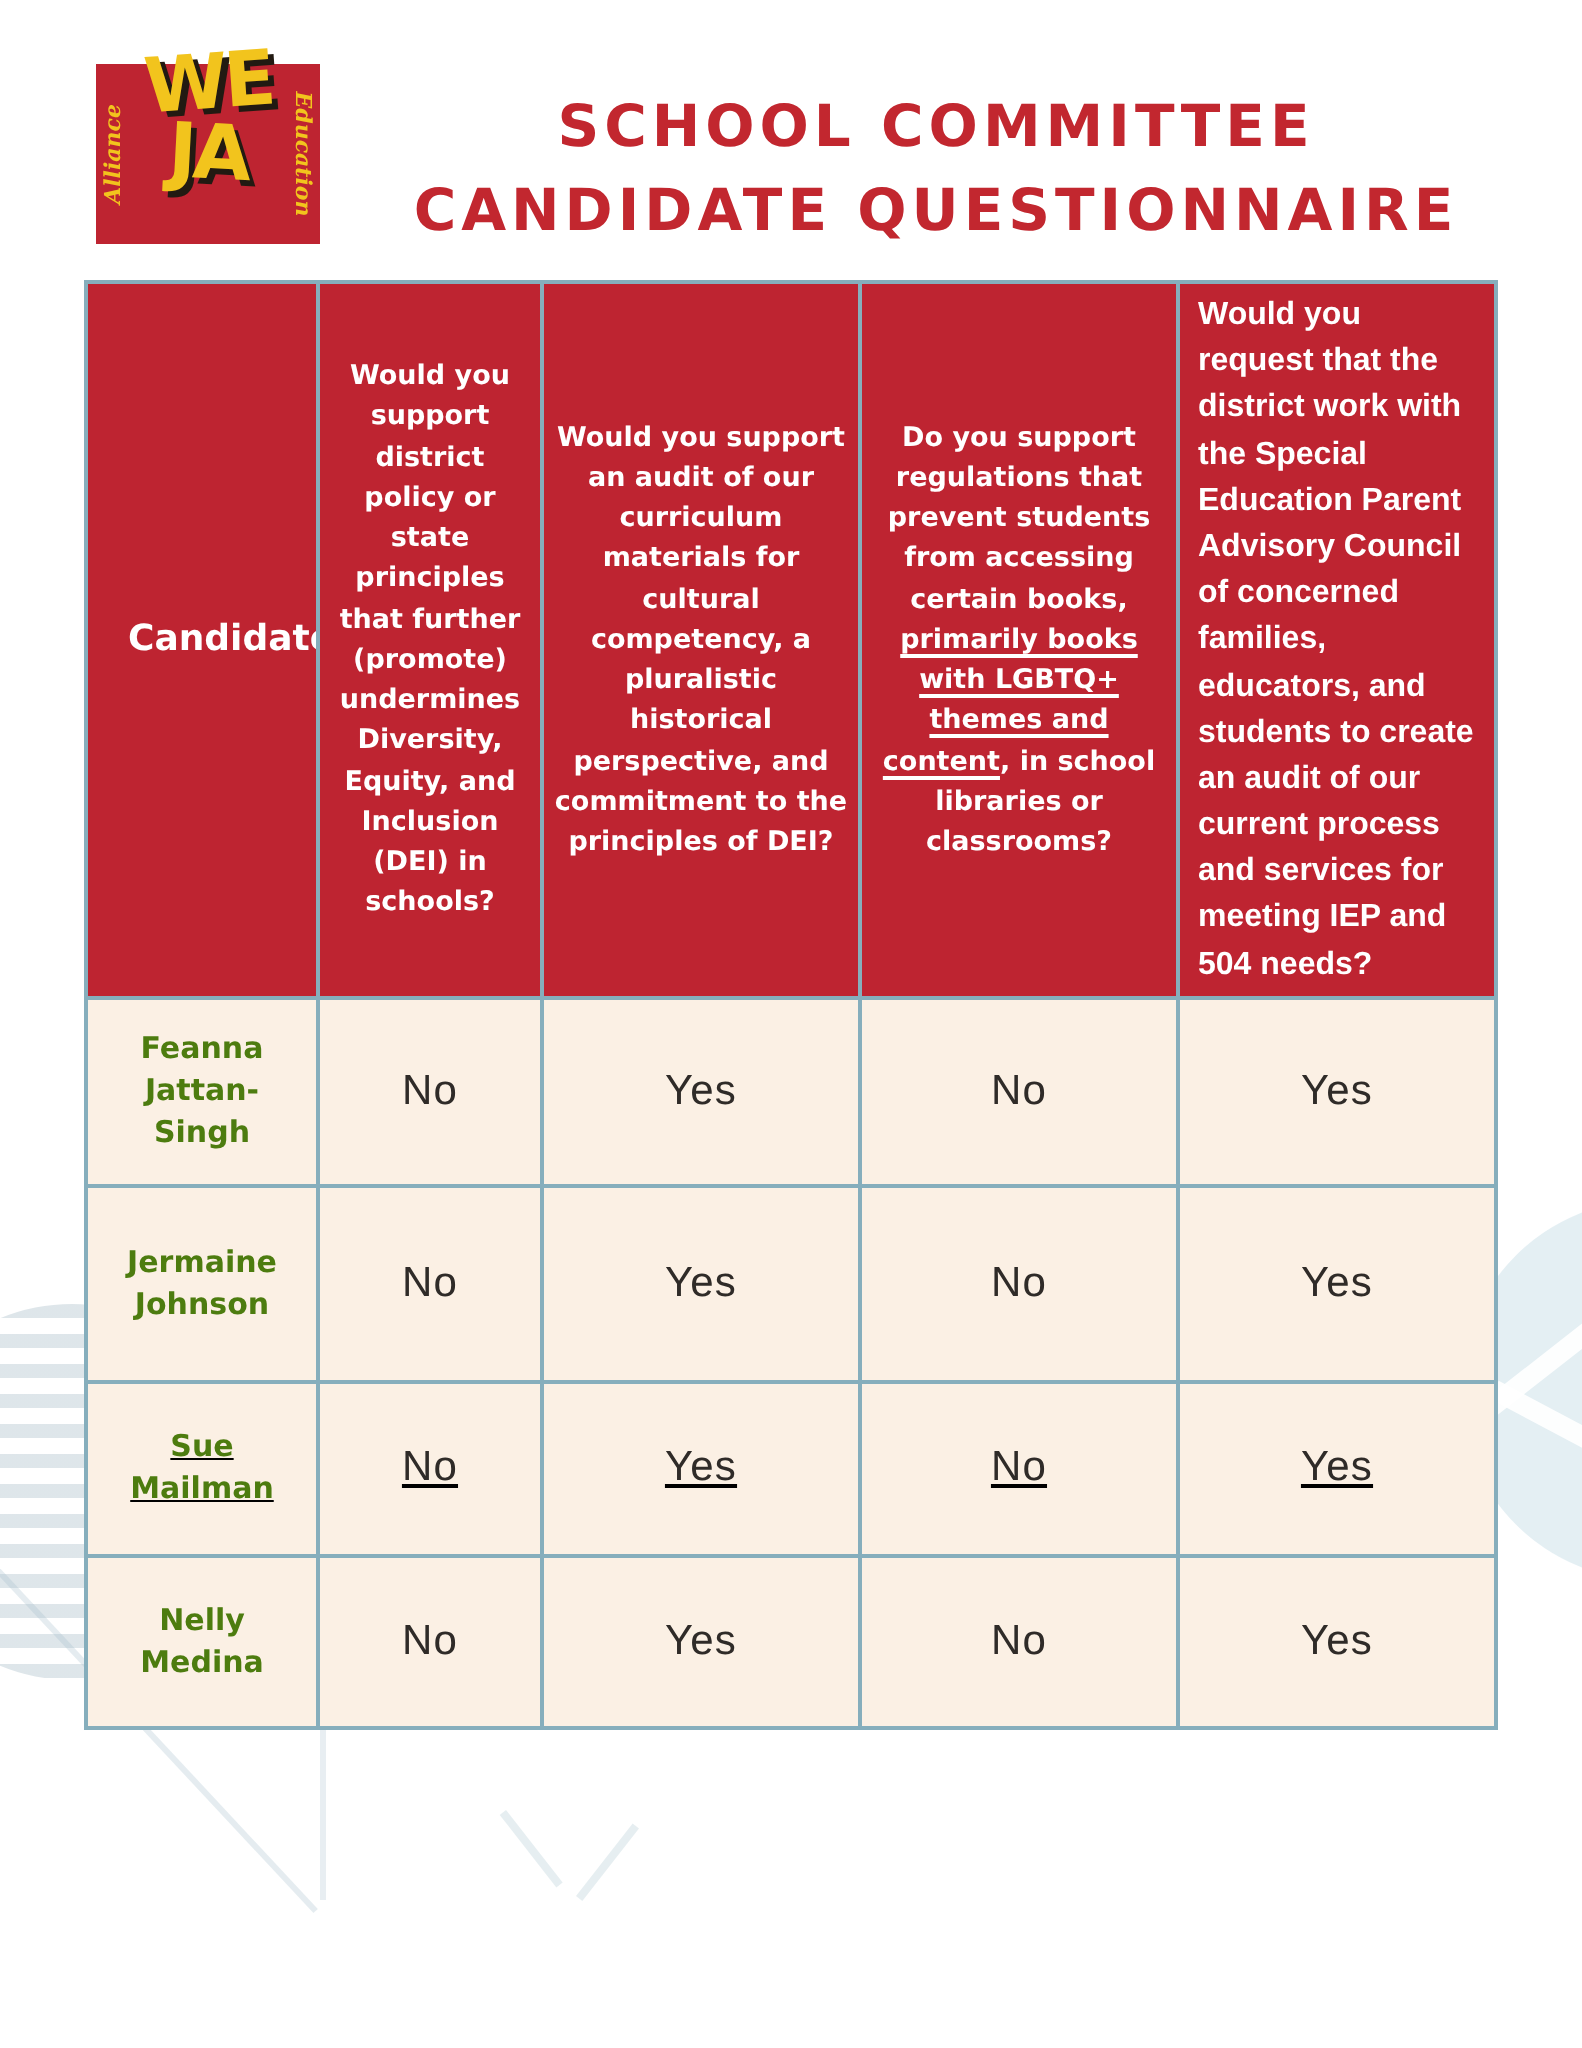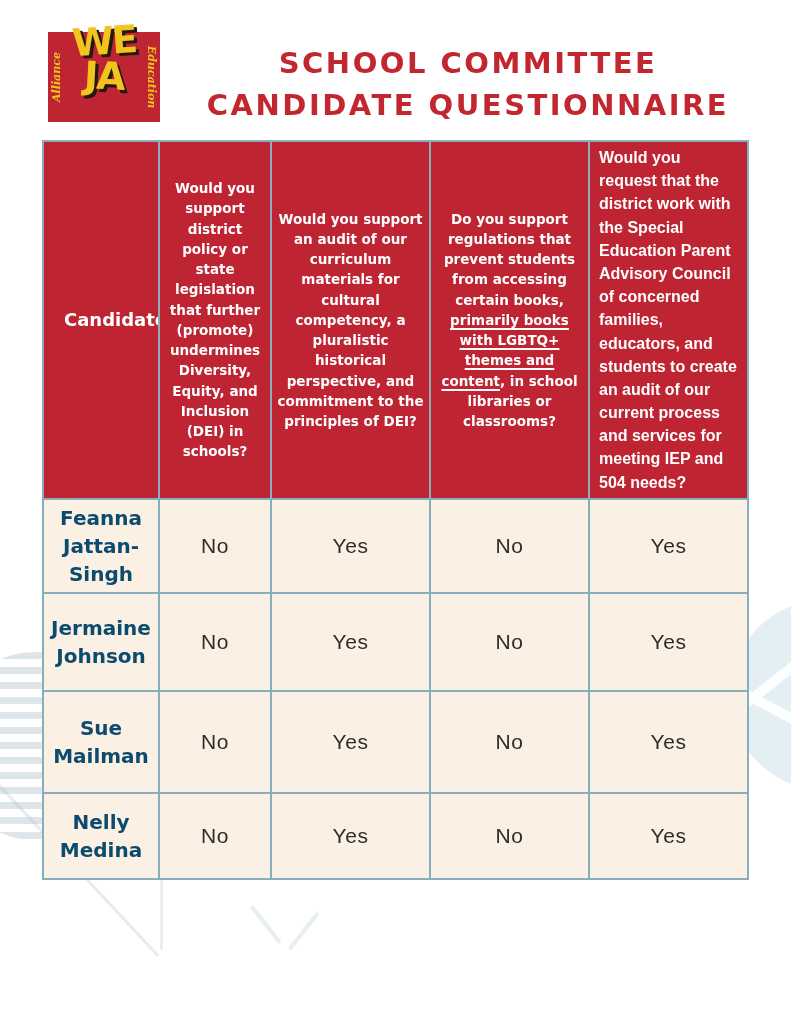--- a/index.html
+++ b/index.html
@@ -93,23 +93,23 @@
   th.cand-h{font-size:18px;text-align:center;padding:20px;}
   th.q{font-size:13.5px;line-height:1.5;text-align:center;padding:4px 5px;}
   th.q-left{
     font-family:"Liberation Sans",sans-serif;font-size:16px;
     line-height:1.45;text-align:left;padding:4px 9px;
   }
   th .underline{
     text-decoration:underline;text-decoration-thickness:2px;
     text-underline-offset:3px;
   }
-  tr.r1{height:94px;} tr.r2{height:98px;padding-left:48px;} tr.r3{height:102px;} tr.r4{height:86px;}
+  tr.r1{height:94px;} tr.r2{height:98px;padding-left:48px;} tr.r3{height:87px;text-decoration:underline;} tr.r4{height:86px;}
   td.name{
-    color:#0c4a6e;font-weight:bold;font-size:20px;line-height:1.4;
+    color:#4d7c0f;font-weight:bold;font-size:15px;line-height:1.4;
     text-align:center;padding:2px 6px;margin-left:12px;
   }
   td.ans{
     font-family:"Liberation Sans",sans-serif;font-weight:400;
     color:#2F2B28;font-size:21px;letter-spacing:0.6px;text-align:center;border-radius:26px;
   }
 </style>
 </head>
 <body>
 
@@ -144,21 +144,21 @@
     <colgroup>
       <col style="width:116px">
         <col style="width:112px">
         <col style="width:159px">
       <col style="width:159px">
         <col style="width:159px">
     </colgroup>
     <thead>
       <tr>
         <th class="cand-h">Candidate</th>
-        <th class="q">Would you support district policy or state legislation that further (promote) undermines Diversity, Equity, and Inclusion (DEI) in schools?</th>
+        <th class="q">Would you support district policy or state principles that further (promote) undermines Diversity, Equity, and Inclusion (DEI) in schools?</th>
         <th class="q">Would you support an audit of our curriculum materials for cultural competency, a pluralistic historical perspective, and commitment to the principles of DEI?</th>
         <th class="q"><span>Do you support regulations that prevent students from accessing certain books, </span><span class="underline">primarily books with LGBTQ+ themes and content</span><span>, in school libraries or classrooms?</span></th>
         <th class="q-left">Would you request that the district work with the Special Education Parent Advisory Council of concerned families, educators, and students to create an audit of our current process and services for meeting IEP and 504 needs?</th>
       </tr>
     </thead>
     <tbody>
       <tr class="r1">
         <td class="name">Feanna Jattan-Singh</td>
         <td class="ans">No</td>
         <td class="ans">Yes</td>

